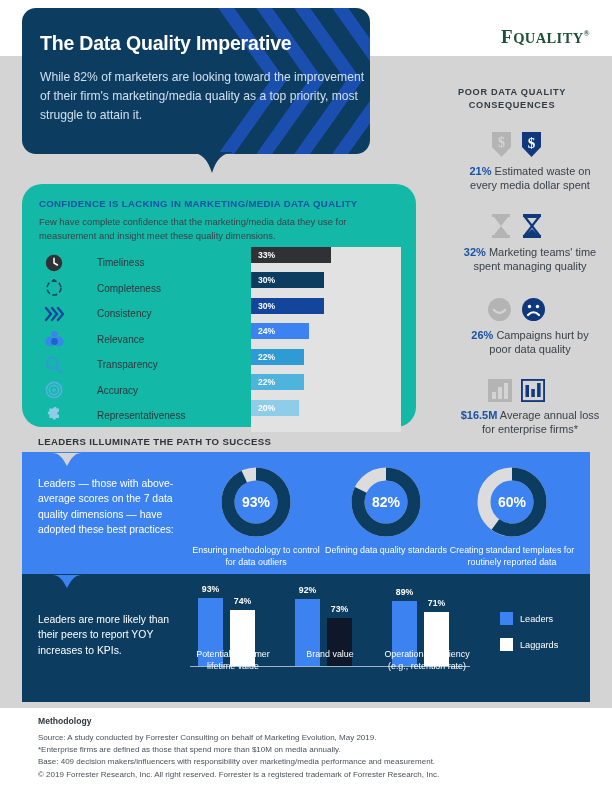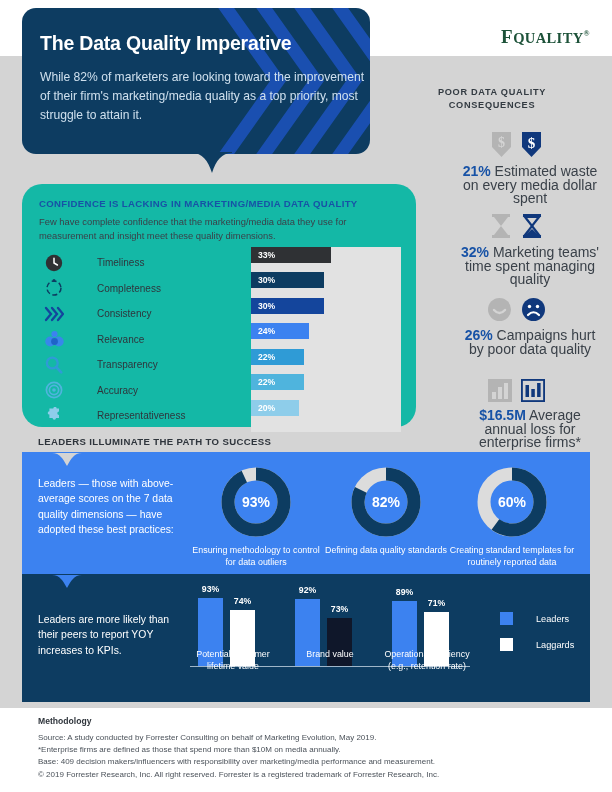--- a/index.html
+++ b/index.html
@@ -46,28 +46,28 @@
     position: absolute; right: 22px; top: 26px;
     font-family: "Liberation Serif", serif;
     color: #1d5239; font-size: 19px; font-weight: bold;
     letter-spacing: 0.4px;
   }
   .logo .sm { font-size: 14.5px; }
   .logo .reg { font-size: 8px; vertical-align: super; }
 
   
   .cons-head {
-    position: absolute; left: 408px; top: 86px; width: 168px;
+    position: absolute; left: 428px; top: 86px; width: 168px;
     text-align: center; color: #333b42; font-size: 9.2px; font-weight: bold;
     letter-spacing: 0.7px; line-height: 13px;
   }
   .cons-item { position: absolute; left: 432px; width: 168px; text-align: center; }
   .cons-icons { height: 34px; display: flex; align-items: flex-end; justify-content: center; gap: 9px; }
   .cons-text {
-    margin-top: 7px; font-size: 14px; line-height: 13.5px; color: #3a4149; margin-left: 28px;
+    margin-top: 7px; font-size: 11px; line-height: 13.5px; color: #3a4149; margin-left: 28px;
   }
   .cons-text b { color: #1752a6; font-weight: bold; }
 
   
   .conf-panel {
     position: absolute; left: 22px; top: 184px; width: 394px; height: 243px;
     background: #14b8a6; border-radius: 20px;
   }
   .conf-title {
     position: absolute; left: 17px; top: 14px;
@@ -130,21 +130,21 @@
   .kpi-bar { width: 25px; position: relative; }
   .kpi-bar .lbl {
     position: absolute; left: 50%; transform: translateX(-50%); top: -14px;
     font-size: 8.7px; font-weight: bold; color: #ffffff; white-space: nowrap;
   }
   .kpi-cat {
     position: absolute; top: 82px; left: -6px; width: 98px; text-align: center;
     color: #ffffff; font-size: 8.9px; line-height: 12.3px;
   }
   .legend { position: absolute; left: 500px; top: 612px; }
-  .legend-row { display: flex; align-items: center; gap: 23px; margin-bottom: 13px; }
+  .legend-row { display: flex; align-items: center; gap: 7px; margin-bottom: 13px; }
   .legend-sw { width: 13px; height: 13px; flex: none; }
   .legend-lb { color: #ffffff; font-size: 9.2px; }
 
   
   .foot-title {
     position: absolute; left: 38px; top: 716px;
     color: #2f353c; font-size: 8.6px; font-weight: bold;
   }
   .foot-lines {
     position: absolute; left: 38px; top: 732px; width: 540px;

